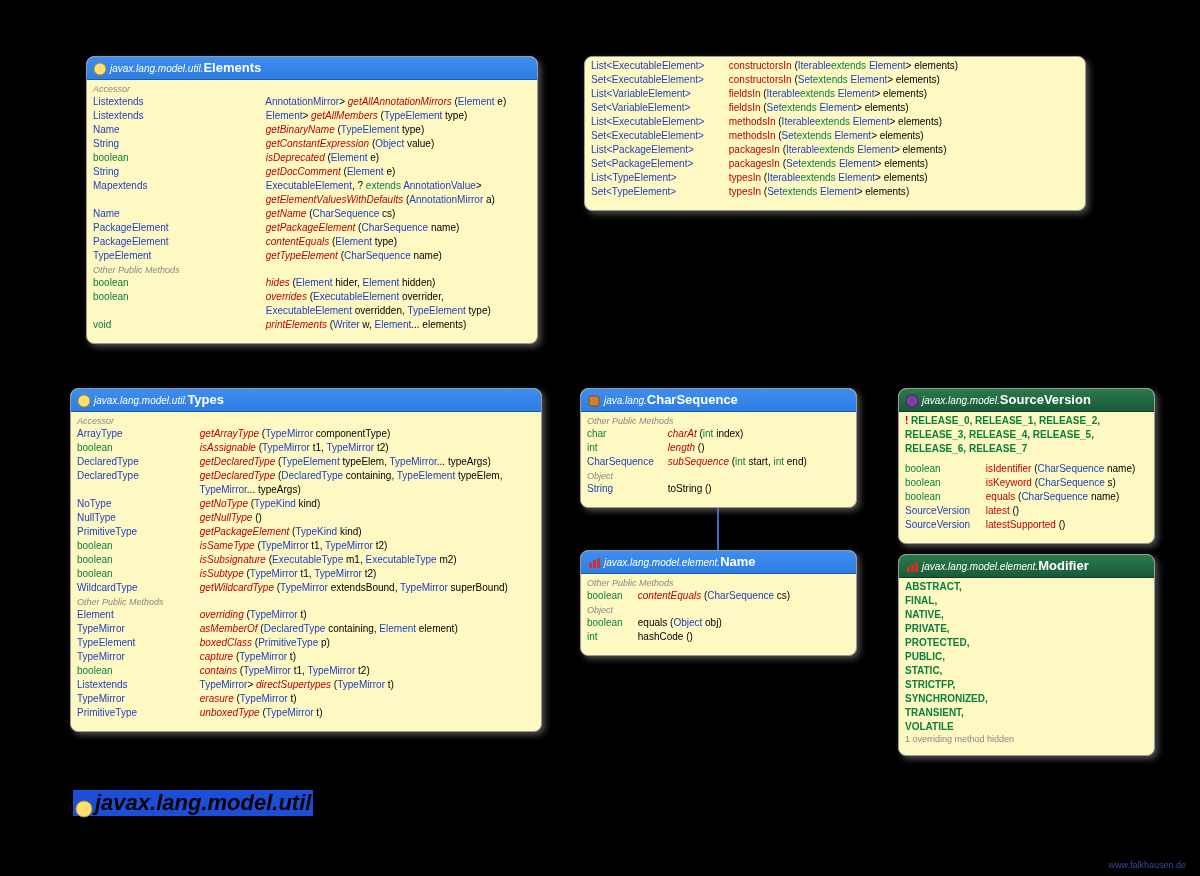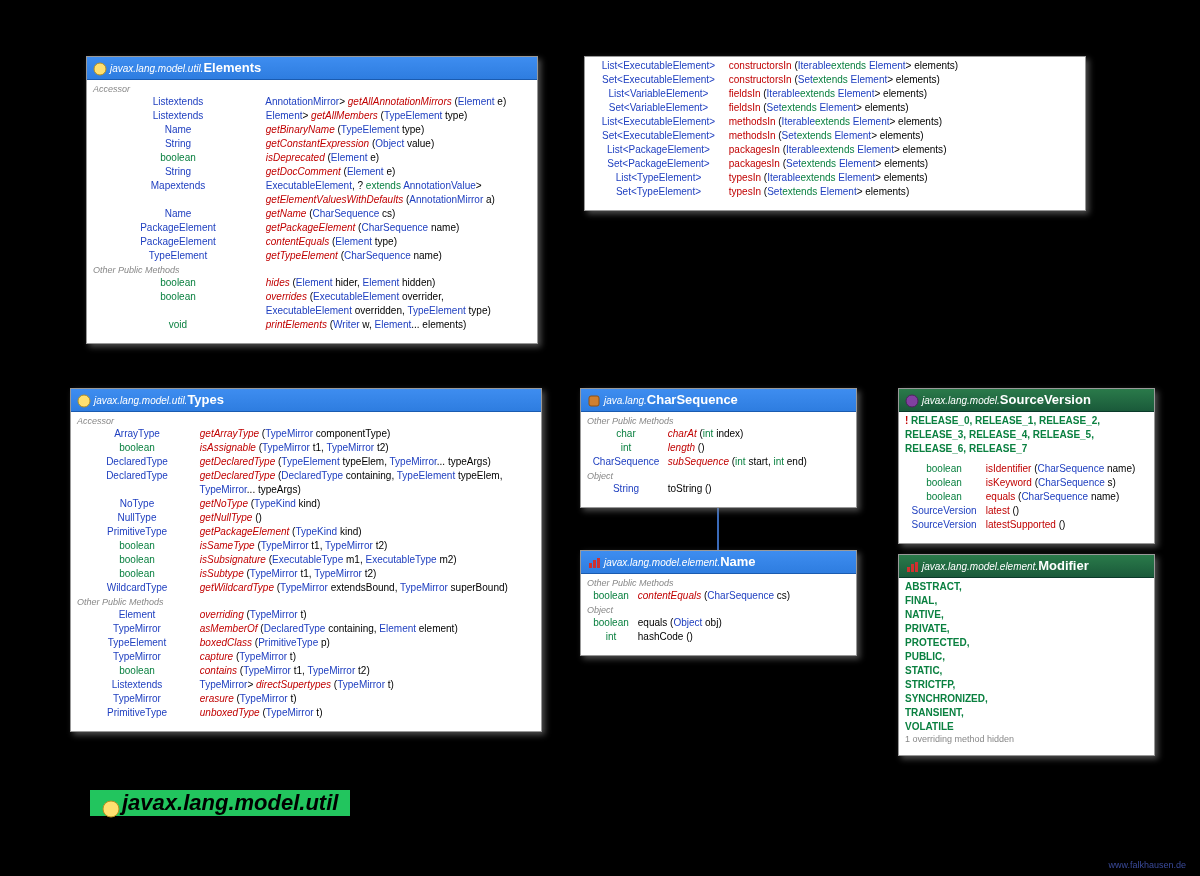--- a/index.html
+++ b/index.html
@@ -1,36 +1,36 @@
 <!DOCTYPE html>
 <html><head>
 <meta charset="utf-8">
 <style>
 body{margin:0;padding:0;background:#000;font-family:Verdana,Arial,sans-serif;font-size:10px;width:1200px;height:876px;position:relative}
-.box{position:absolute;background:#ffffff;border:1px solid #999;border-radius:0;box-shadow:3px 3px 6px rgba(128,128,128,.6);overflow:hidden}
+.box{position:absolute;background:#fef9c3;border:1px solid #999;border-radius:8px;box-shadow:3px 3px 6px rgba(128,128,128,.6);overflow:hidden}
 .hdr{padding:3px 6px;font-weight:bold;color:#fff;font-size:11px}
 .hdr .pkg{font-style:italic;font-weight:normal;font-size:10px}
 .hdr .cls{font-size:13px}
 .hdr-blue{background:linear-gradient(#3e8df0,#2e7de0);border-bottom:1px solid #1a5bb0}
 .hdr-navy{background:linear-gradient(#0a3b8a,#052a6a);border-bottom:1px solid #031a4a}
 .hdr-green{background:linear-gradient(#2a7a4a,#1a5a3a);border-bottom:1px solid #0a3a2a}
 .hdr .ico{display:inline-block;width:14px;height:14px;vertical-align:middle;margin-right:3px}
 .body{padding:2px 6px 11px}
 .sec{color:#888;font-style:italic;font-size:9px;margin:2px 0 1px}
 .row{white-space:nowrap;line-height:14px;font-size:10px}
-.ret{display:inline-block;text-align:center;width:var(--rw)}
+.ret{display:inline-block;text-align:left;width:var(--rw)}
 .ret,.typ{color:#2040c0}
 .kw{color:#0a8040}
 .mth{color:#c00000;font-style:italic}
 .mthb{color:#c00000;font-weight:normal}
 .plain{color:#000}
 .bang{color:#c00000;font-weight:bold}
 .enum{color:#0a8040;font-weight:bold}
 .note{color:#888;font-size:9px}
-.title{position:absolute;left:90px;top:790px;color:#000;font-weight:bold;font-size:22px;font-style:italic;background:#22c55e;padding:0 12px}
+.title{position:absolute;left:73px;top:790px;color:#000;font-weight:bold;font-size:22px;font-style:italic;background:#1d4ed8;padding:0 2px}
 .title .ico{display:inline-block;width:18px;height:18px;vertical-align:middle;margin-right:2px}
 .credit{position:absolute;right:14px;bottom:6px;color:#3a4a9a;font-size:9px}
 .line{position:absolute;background:#3a6ab8}
 svg{display:inline-block;vertical-align:middle}
 </style>
 </head>
 <body>
 
 <div class="line" style="left:717px;top:505px;width:2px;height:46px"></div>
 

